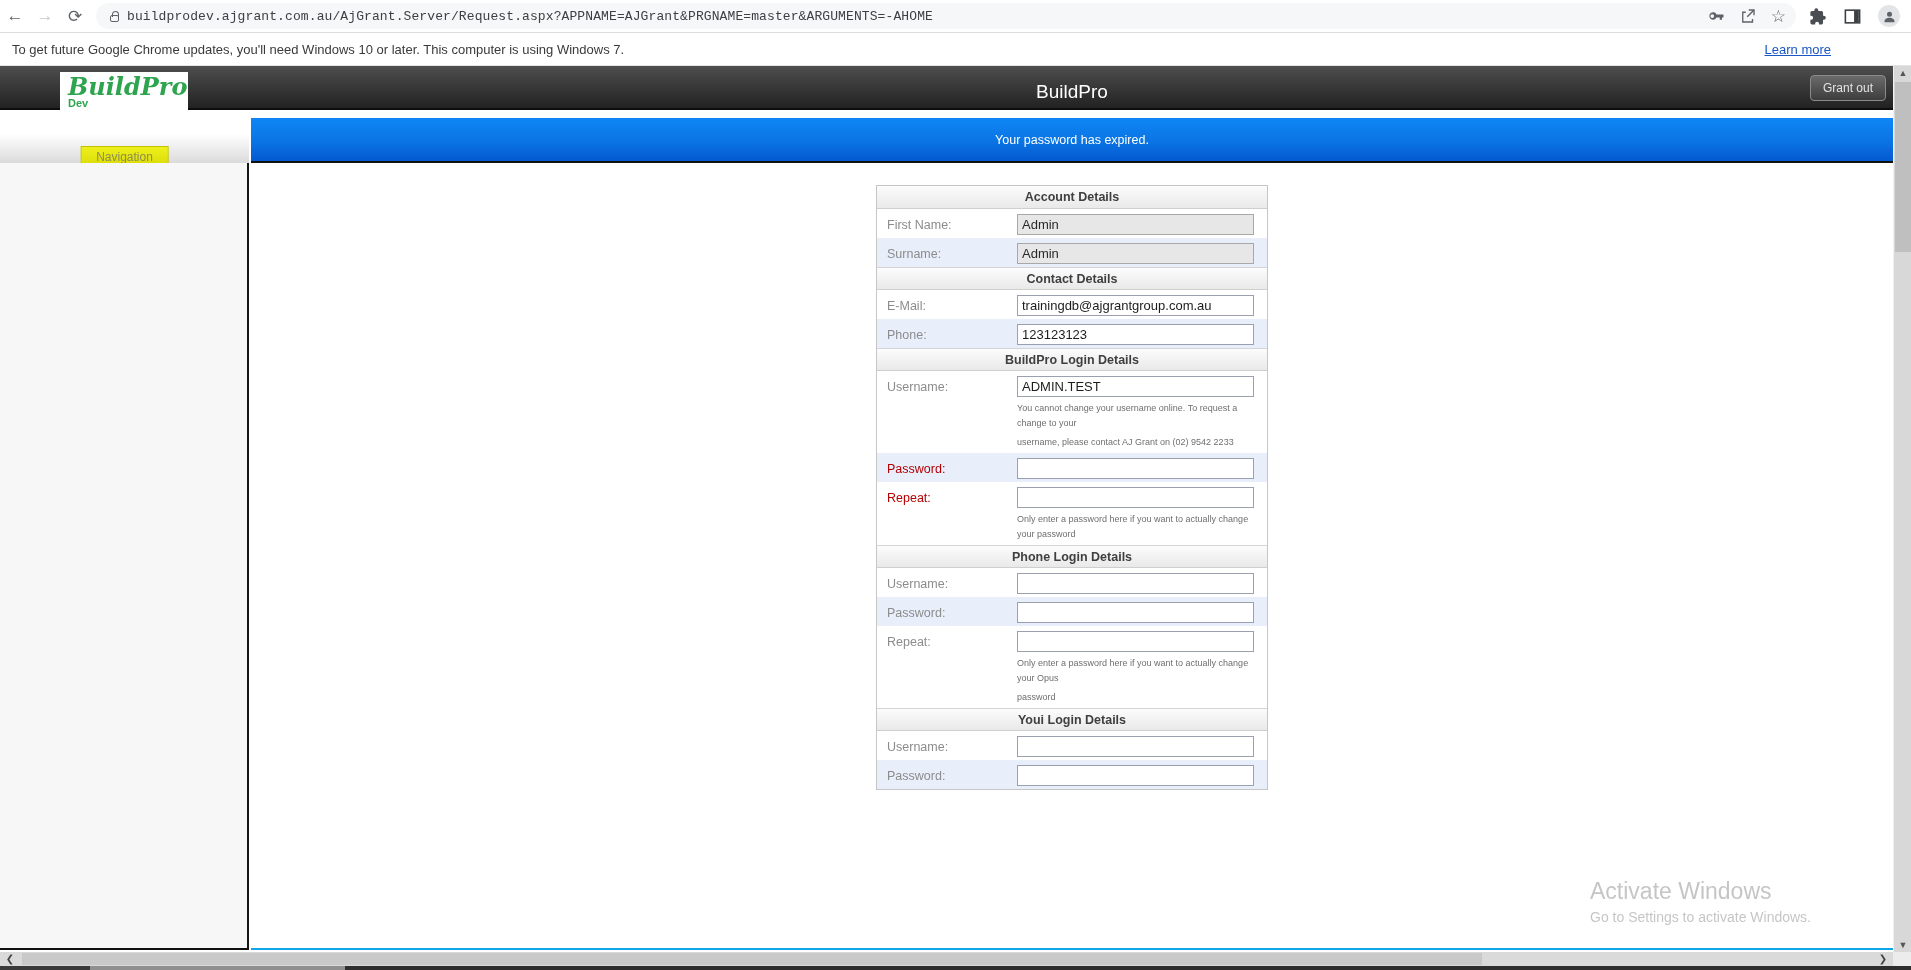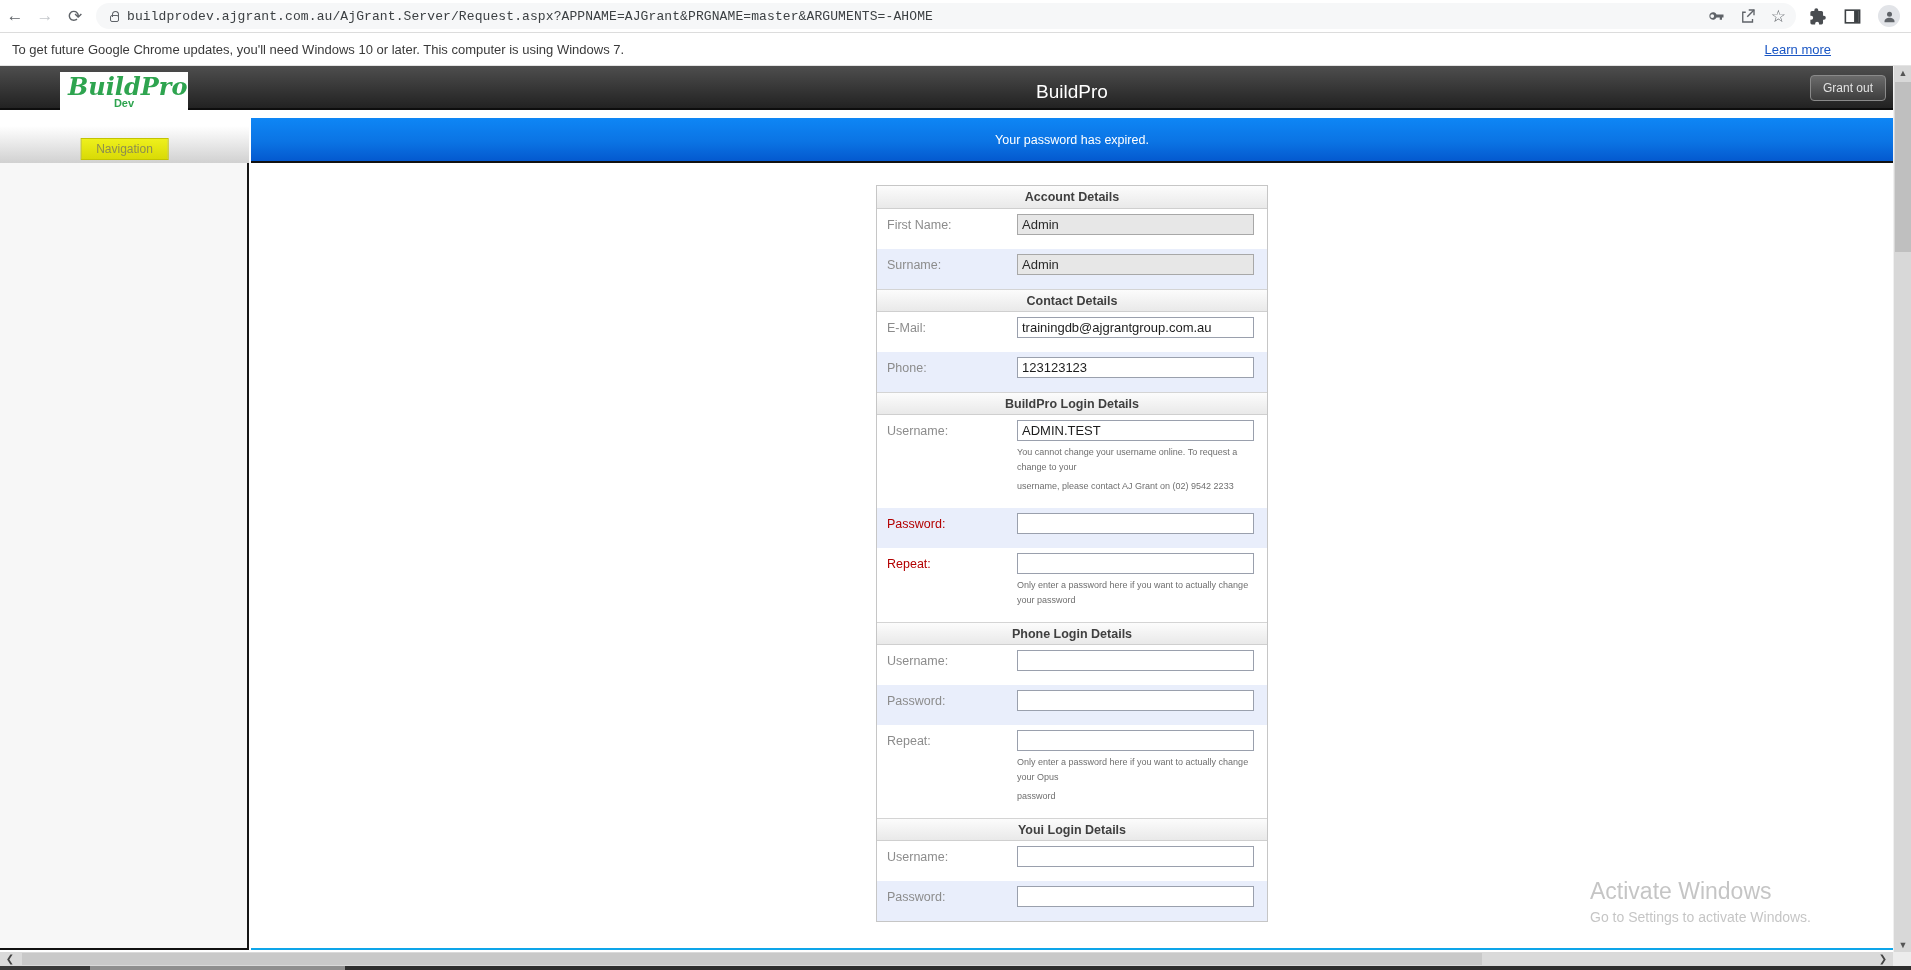--- a/index.html
+++ b/index.html
@@ -27,30 +27,30 @@
   .infobar .msg { margin-left:12px; }
   .infobar .learn { position:absolute; right:80px; color:#1a56c4; text-decoration:underline; cursor:pointer; }
 
   
   .appheader { position:absolute; left:0; top:66px; width:1911px; height:44px;
                background:linear-gradient(180deg,#4e4e4e 0%,#3a3a3a 45%,#222 100%);
                border-bottom:2px solid #0d0d0d; }
   .logo-box { position:absolute; left:60px; top:6px; width:128px; height:42px; background:#fff; padding:2px 8px; }
   .logo-main { font-family:"DejaVu Serif", serif; font-style:italic; font-weight:bold;
                font-size:24px; color:#2ea44f; line-height:26px; }
-  .logo-badge { display:block; text-align:center; font-weight:bold; font-size:11px; color:#2ea44f; margin-top:-3px; }
+  .logo-badge { display:block; text-align:left; font-weight:bold; font-size:11px; color:#2ea44f; margin-top:-3px; }
   .app-title { position:absolute; left:251px; width:1642px; top:0; height:52px; display:flex;
                align-items:center; justify-content:center; color:#fff; font-size:19px; }
   .signout { position:absolute; right:25px; top:9px; background:linear-gradient(#6b6b6b,#3d3d3d);
              border:1px solid #8a8a8a; border-radius:4px; color:#e2e2e2; font-size:12px;
              padding:5px 12px; cursor:pointer; }
 
   
   .subrow { position:absolute; left:0; top:118px; width:1911px; height:45px; }
-  .navstrip { position:absolute; left:0; top:8px; width:249px; height:45px;
+  .navstrip { position:absolute; left:0; top:16px; width:249px; height:45px;
               background:linear-gradient(#ffffff,#c9c9c9); border-bottom:2px solid #111; }
   .nav-btn { position:absolute; left:50%; top:12px; transform:translateX(-50%);
              background:linear-gradient(#eef01c,#d9da06); border:1px solid #c2c300;
              color:#8d8d50; font-size:12px; padding:3px 15px; cursor:pointer; }
   .banner { position:absolute; left:251px; top:0; width:1642px; height:45px;
             background:linear-gradient(180deg,#0e86f5 0%,#0b74e4 55%,#0459cf 100%);
             border-bottom:2px solid #111; display:flex; align-items:center; justify-content:center;
             color:#fff; font-size:12.5px; }
 
   
@@ -58,21 +58,21 @@
              border-right:2px solid #161616; border-bottom:2px solid #111; }
   .main { position:absolute; left:251px; top:163px; width:1642px; height:787px; background:#fff;
           border-bottom:2px solid #0ea5e9; }
 
   
   .form-wrap { width:392px; margin:22px auto 0 auto; border:1px solid #c6c6c6; background:#fff; }
   .section-header { height:23px; line-height:23px; text-align:center; font-weight:bold; font-size:12.5px;
                     color:#3f3f3f; background:linear-gradient(#fcfcfc,#e9e9e9);
                     border-top:1px solid #d4d4d4; border-bottom:1px solid #cfcfcf; }
   .form-wrap > .section-header:first-child { border-top:none; }
-  .form-row { display:flex; padding:5px 8px 14px 10px; background:#fff; }
+  .form-row { display:flex; padding:5px 8px 3px 10px; background:#fff; }
   .form-row.alt { background:#e9eefb; }
   .f-label { width:130px; flex:0 0 130px; font-size:12.5px; color:#8c8c8c; padding-top:4px; }
   .f-label.red { color:#b30000; }
   .f-field { flex:1; }
   .f-field input { width:237px; height:21px; border:1px solid #9aa0ad; background:#fff;
                    font-family:"Liberation Sans",sans-serif; font-size:13px; color:#1c1c1c; padding:1px 4px; }
   .f-field input:disabled { background:#e7e7e7; color:#2a2a2a; border-color:#a8a8a8; }
   .help-line { font-size:9px; color:#6f6f6f; line-height:15px; margin-top:4px; }
   .submit-row { background:#e9eefb; text-align:center; padding:10px 0 12px 0; }
   .update-btn { background:linear-gradient(#ababab,#747474); border:1px solid #5e5e5e; border-radius:5px;

